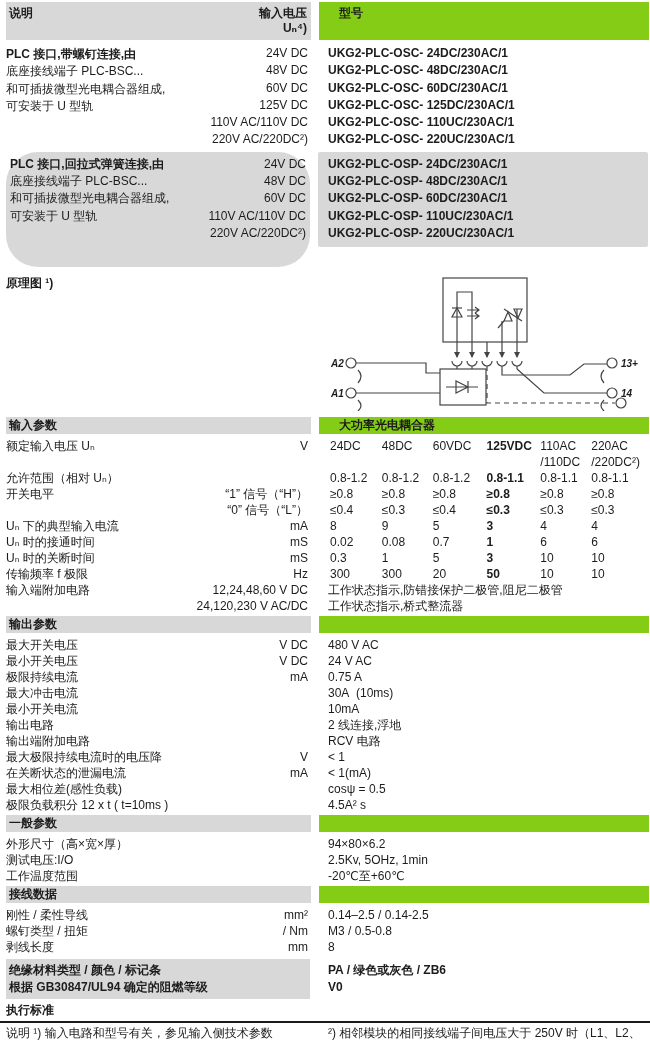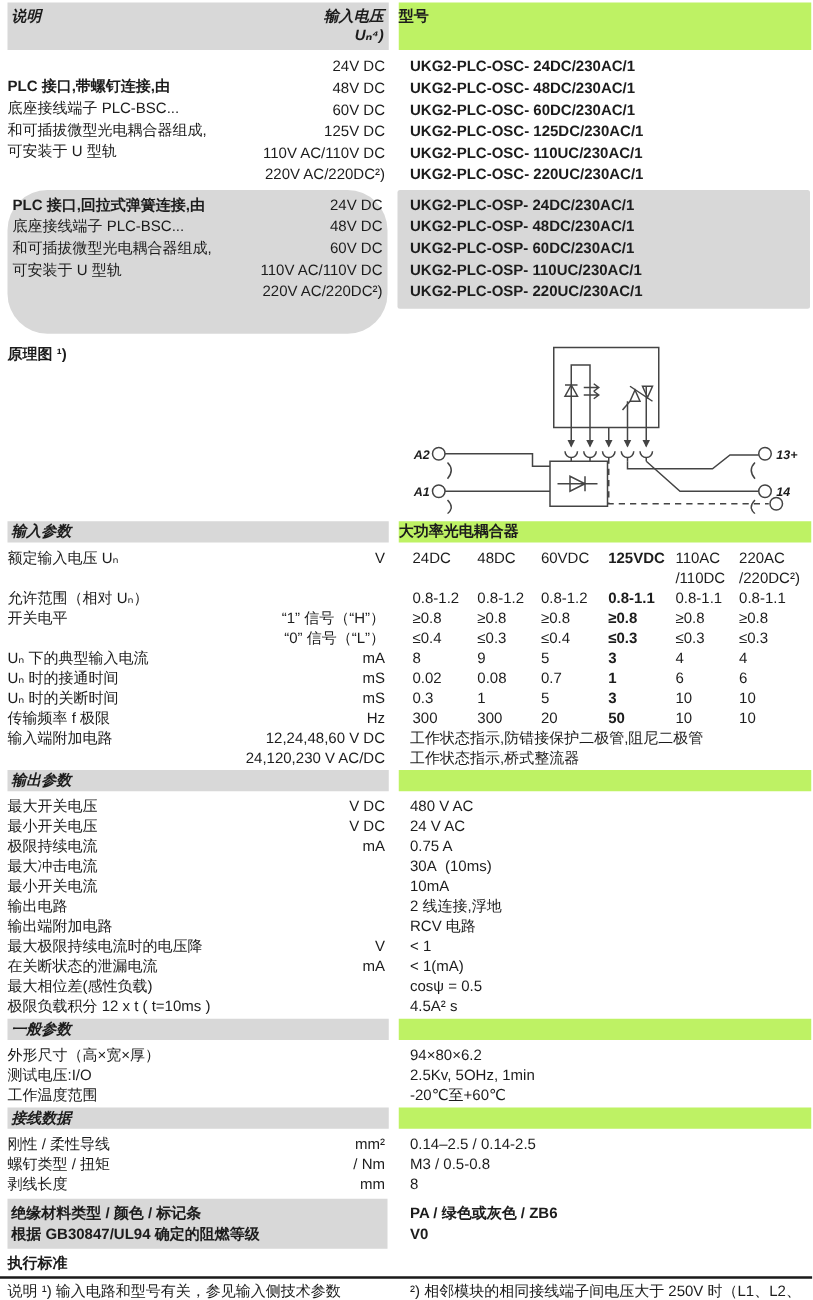--- a/index.html
+++ b/index.html
@@ -11,31 +11,31 @@
     font-size:12px;
   }
   .b { font-weight:bold; }
   .row { display:flex; padding-left:6px; }
   .lcol { width:304px; position:relative; }
   .rcol { width:330px; margin-left:8px; padding-left:10px; }
 
   
   .bars { display:flex; padding-left:6px; }
   .bar-l { width:305px; background:#d8d8d8; height:17px; line-height:17px;
-           font-weight:bold; padding-left:3px;font-style:italic; }
-  .bar-r { width:330px; margin-left:8px; background:#bef264; height:17px;
-           line-height:17px; font-weight:bold; padding-left:0; }
+           font-weight:bold; padding-left:3px; }
+  .bar-r { width:330px; margin-left:8px; background:#84cc16; height:17px;
+           line-height:17px; font-weight:bold; padding-left:20px; }
   .hbars .bar-l, .hbars .bar-r { height:38px; padding-top:4px; line-height:15px; }
   .hbars { margin-top:2px; }
   .hdr-volt { position:absolute; right:4px; top:4px; text-align:right; line-height:15px; }
   .hbars .bar-l { position:relative; }
 
   
   .block { margin-top:5px; line-height:17.3px; }
-  .desc-list { position:absolute; left:0; top:16px; }
+  .desc-list { position:absolute; left:0; top:1px; }
   .volt-list { text-align:right; padding-right:2px; }
   .model-list { font-weight:bold; }
   .graybox { background:#d8d8d8; border-radius:2px; padding:4px 0; }
   .block2 { margin-top:3px; }
   .block2 .lcol .graybox { padding-left:4px; padding-right:2px; height:115px;border-radius:32px; }
   .block2 .rcol { padding-left:0; }
   .block2 .rcol .graybox { padding-left:10px; height:95px; }
   .block2 .desc-list { left:4px; top:4px; }
 
   

